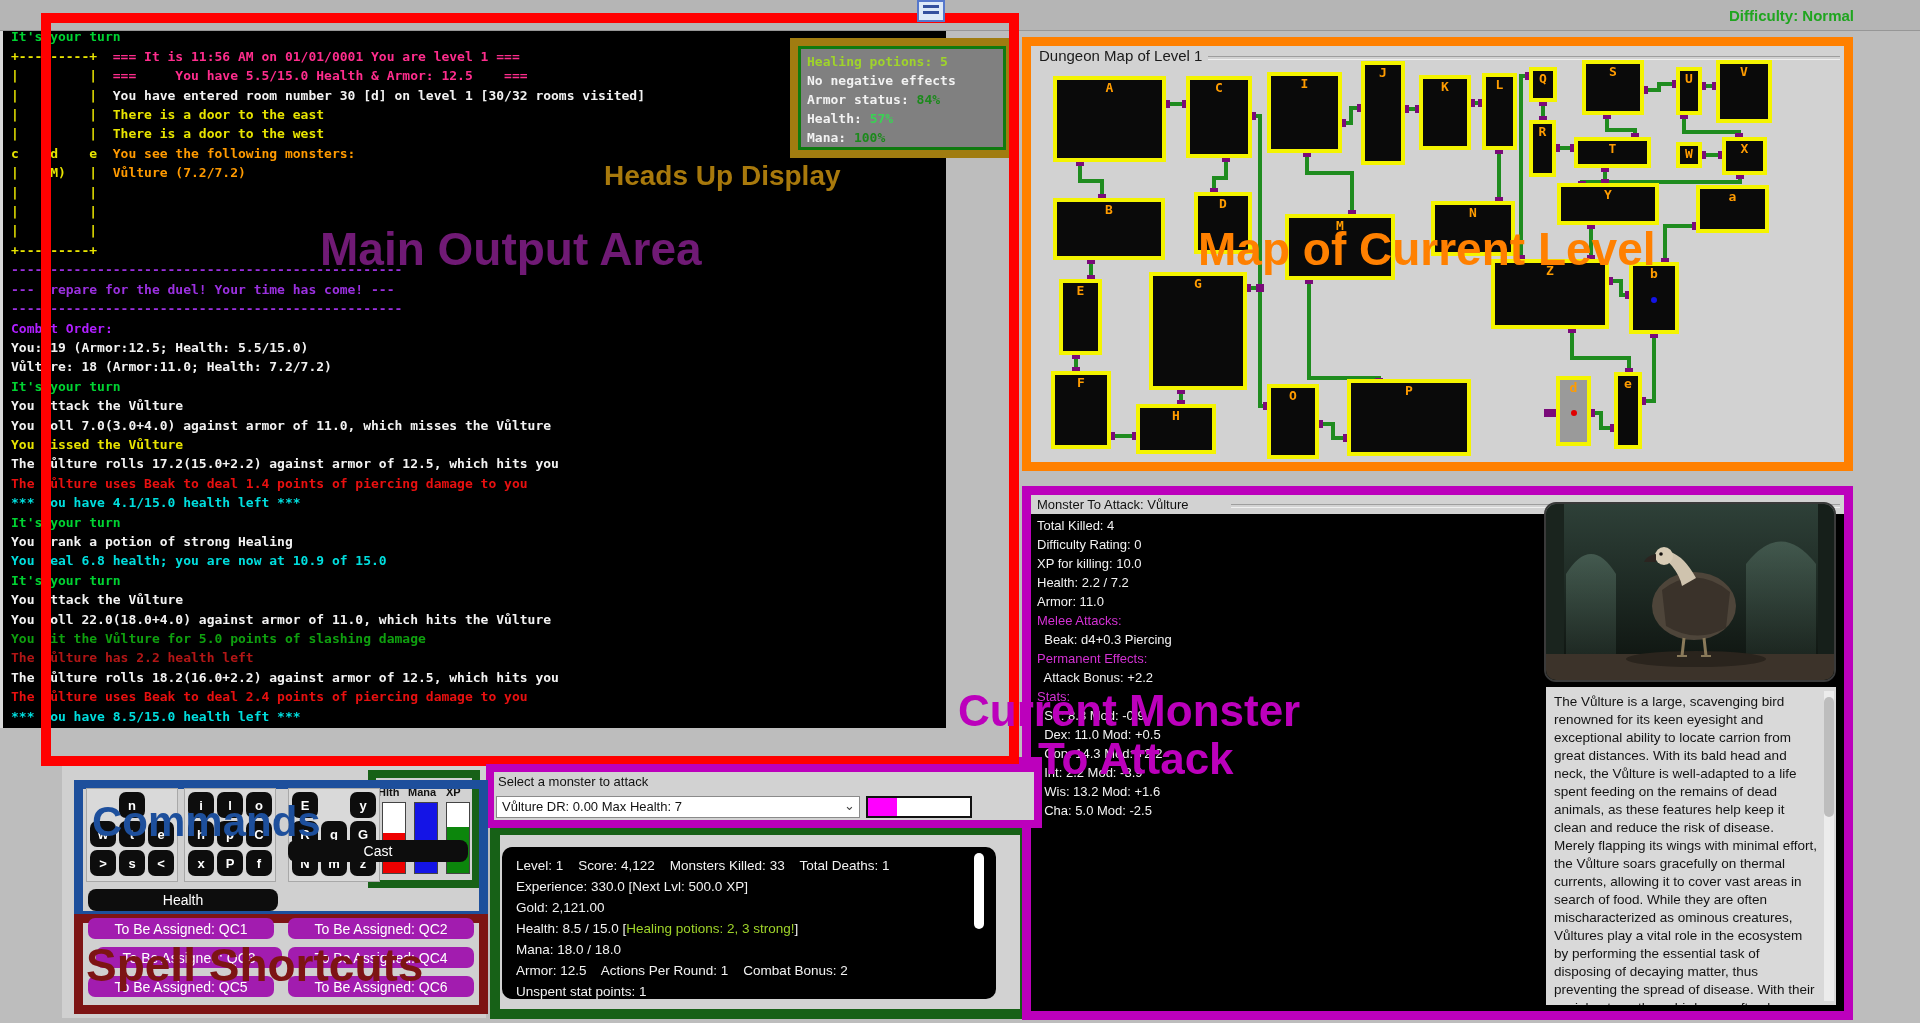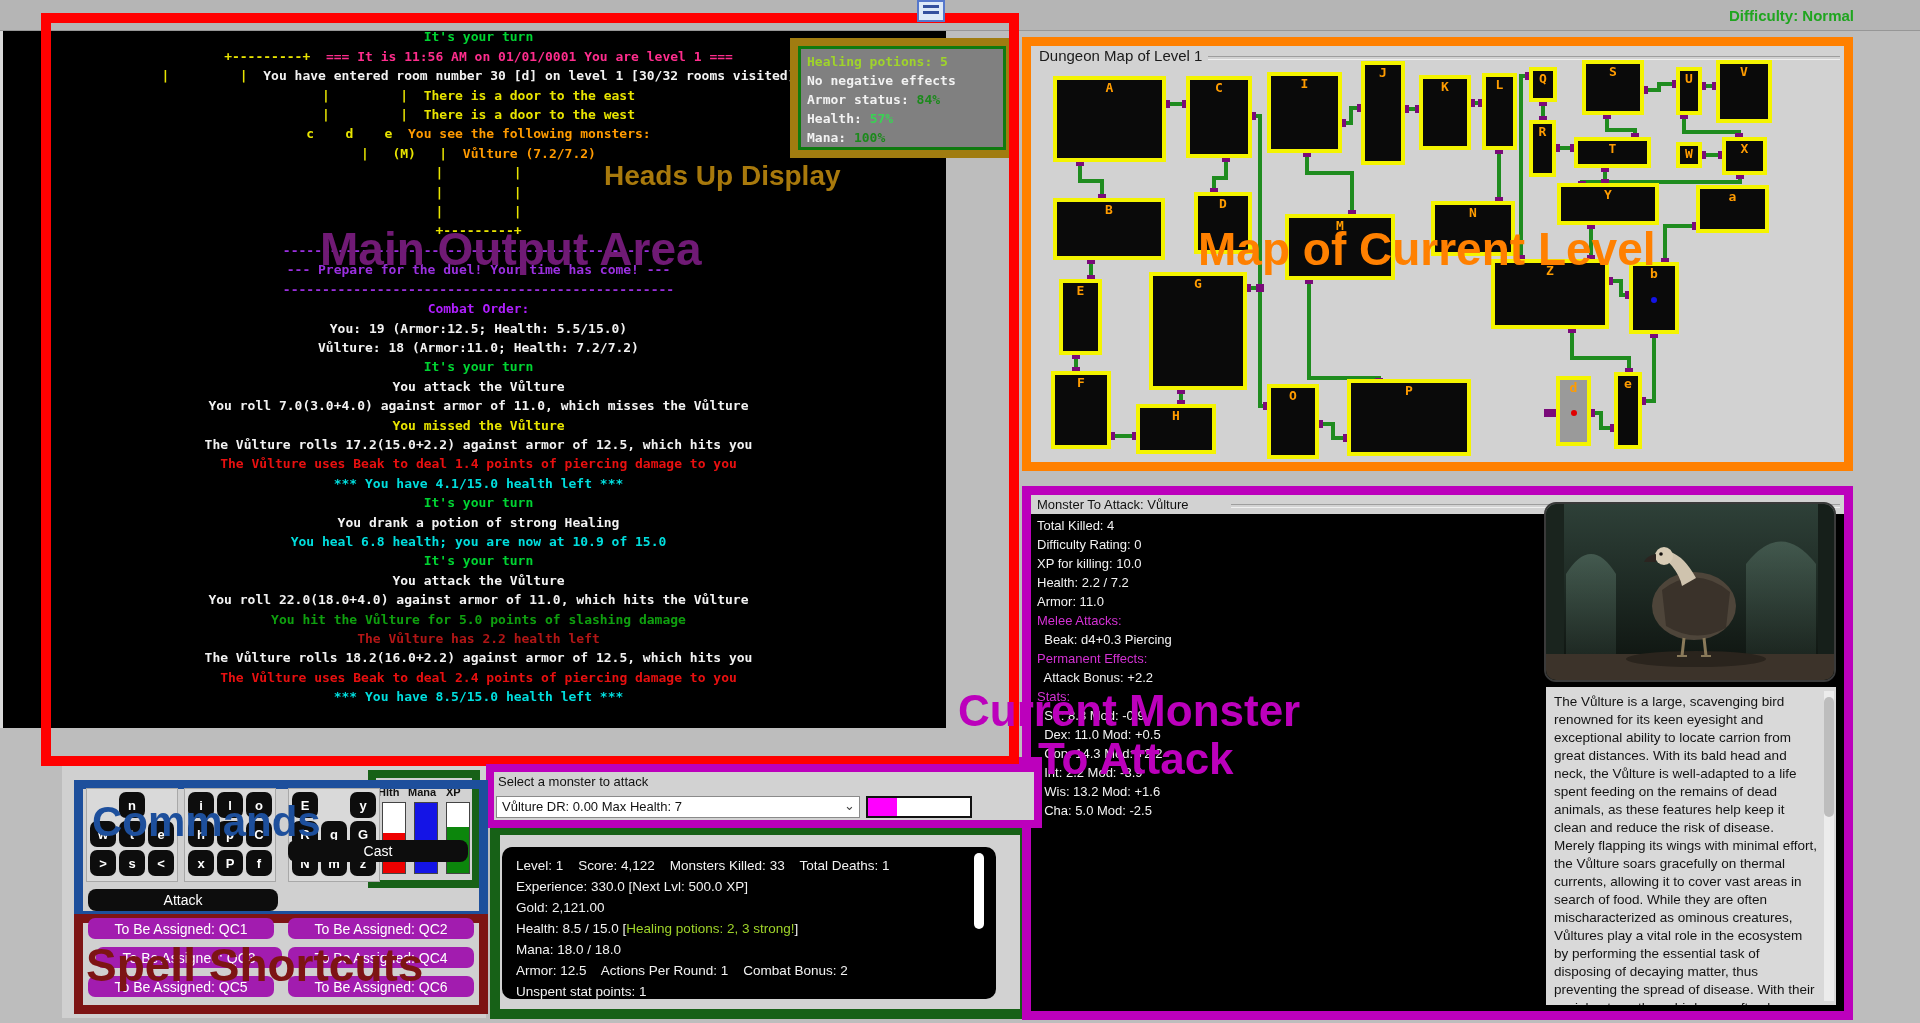--- a/index.html
+++ b/index.html
@@ -9,21 +9,21 @@
   
   #topbar{left:0;top:0;width:1920px;height:30px;background:#b5b5b5;border-bottom:1px solid #979797;}
   #menu-icon{left:917px;top:0;width:28px;height:22px;background:#dde9f8;border:2px solid #5577cc;z-index:40;box-sizing:border-box;}
   #menu-icon i{display:block;height:3px;background:#33509e;margin:3px 4px 0 4px;}
   #difficulty{top:7px;right:66px;font-size:15px;font-weight:bold;color:#1fa51f;z-index:40;}
   
   #terminal{left:62px;top:32px;width:946px;height:728px;background:#000;z-index:1;
             border-left:3px solid #d9d9d9;border-top:2px solid #d9d9d9;box-sizing:border-box;
             padding:6px 0 0 8px;overflow:hidden;}
   #terminal .line{white-space:pre;font-family:"DejaVu Sans Mono",monospace;font-size:13px;
-                  line-height:19.4px;font-weight:bold;text-align:center;}
+                  line-height:19.4px;font-weight:bold;}
   
   .c-w{color:#f2f2f2}.c-g{color:#00d432}.c-y{color:#e8e400}.c-p{color:#ff2d8d}.c-o{color:#ff9a00}
   .c-v{color:#9b30e0}.c-v2{color:#b01fff}.c-r{color:#e81010}.c-c{color:#00dede}.c-hg{color:#0fa00f}
   .c-dr{color:#b21616}.c-yg{color:#9fd42a}.c-dg{color:#1b8a1b}.c-lg{color:#39d353}.c-m{color:#d431d4}
   
   .ann{box-sizing:border-box;pointer-events:none;background:transparent;}
   #ann-red{left:41px;top:13px;width:978px;height:753px;border:10px solid #ff0000;z-index:13;}
   #ann-hud{left:790px;top:38px;width:224px;height:120px;border:8px solid #a07c10;z-index:12;}
   #ann-map{left:1022px;top:37px;width:831px;height:434px;border:9px solid #ff8000;z-index:12;}
   #ann-monster{left:1022px;top:486px;width:831px;height:534px;border:9px solid #bc00bc;z-index:12;}
@@ -119,20 +119,21 @@
   <div id="menu-icon" class="abs">
       <i></i>
       <i></i>
     </div>
   <div id="difficulty" class="abs">Difficulty: Normal</div>
 
   <div id="terminal">
       <div class="line"><span class="c-w">Total weight carried: 159.24 / 280.00 lbs</span></div>
       <div class="line"><span class="c-g">It's your turn</span></div>
       <div class="line"><span class="c-y">+---------+  </span><span class="c-p">=== It is 11:56 AM on 01/01/0001 You are level 1 ===</span></div>
+      <div class="line"><span class="c-y">|         |  </span><span class="c-p">===     You have 5.5/15.0 Health &amp; Armor: 12.5    ===</span></div>
       <div class="line"><span class="c-y">|         |  </span><span class="c-w">You have entered room number 30 [d] on level 1 [30/32 rooms visited]</span></div>
       <div class="line"><span class="c-y">|         |  </span><span class="c-y">There is a door to the east</span></div>
       <div class="line"><span class="c-y">|         |  </span><span class="c-y">There is a door to the west</span></div>
       <div class="line"><span class="c-y">c    d    e  </span><span class="c-o">You see the following monsters:</span></div>
       <div class="line"><span class="c-y">|   (M)   |  </span><span class="c-o">Vůlture (7.2/7.2)</span></div>
       <div class="line"><span class="c-y">|         |</span></div>
       <div class="line"><span class="c-y">|         |</span></div>
       <div class="line"><span class="c-y">|         |</span></div>
       <div class="line"><span class="c-y">+---------+</span></div>
       <div class="line"><span class="c-v">--------------------------------------------------</span></div>
@@ -515,21 +516,21 @@
           <div class="key">g</div>
           <div class="key">G</div>
         </div>
         <div class="keyrow">
           <div class="key">N</div>
           <div class="key">m</div>
           <div class="key">z</div>
         </div>
       </div>
     </div>
-  <div class="gamebtn" id="btn-attack" style="left:88px;top:889px;width:190px;height:22px;">Attack</div>
+  <div class="gamebtn" id="btn-attack" style="left:88px;top:889px;width:190px;height:22px;">Health</div>
   <div class="gamebtn" id="btn-cast" style="left:288px;top:840px;width:180px;height:22px;">Cast</div>
   <div id="spell-grid" class="abs">
       <div class="qcbtn" style="left: 0px; top: 0px;">To Be Assigned: QC1</div>
       <div class="qcbtn" style="left: 200px; top: 0px;">To Be Assigned: QC2</div>
       <div class="qcbtn" style="left: 8px; top: 29px;">To Be Assigned: QC3</div>
       <div class="qcbtn" style="left: 200px; top: 29px;">To Be Assigned: QC4</div>
       <div class="qcbtn" style="left: 0px; top: 58px;">To Be Assigned: QC5</div>
       <div class="qcbtn" style="left: 200px; top: 58px;">To Be Assigned: QC6</div>
     </div>
 

